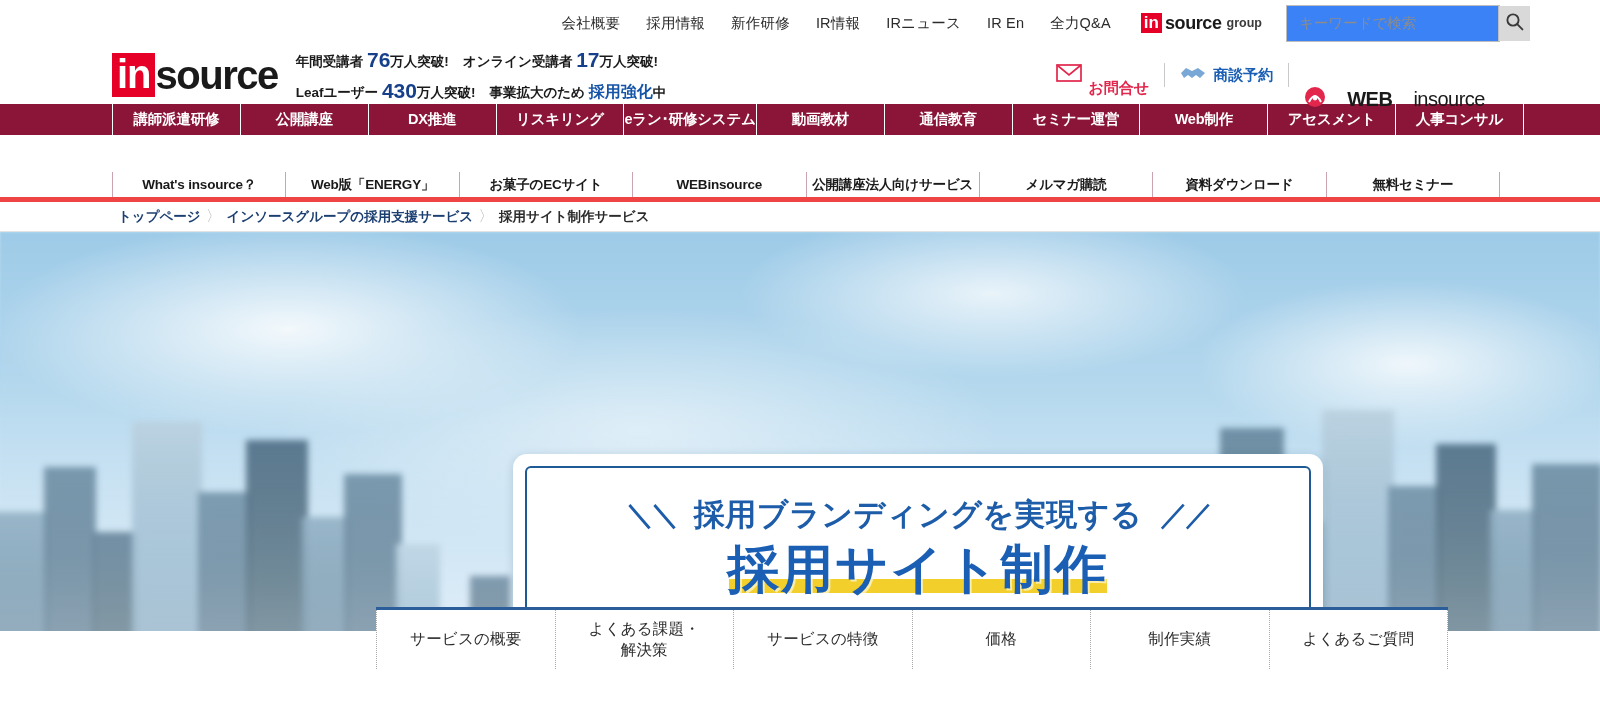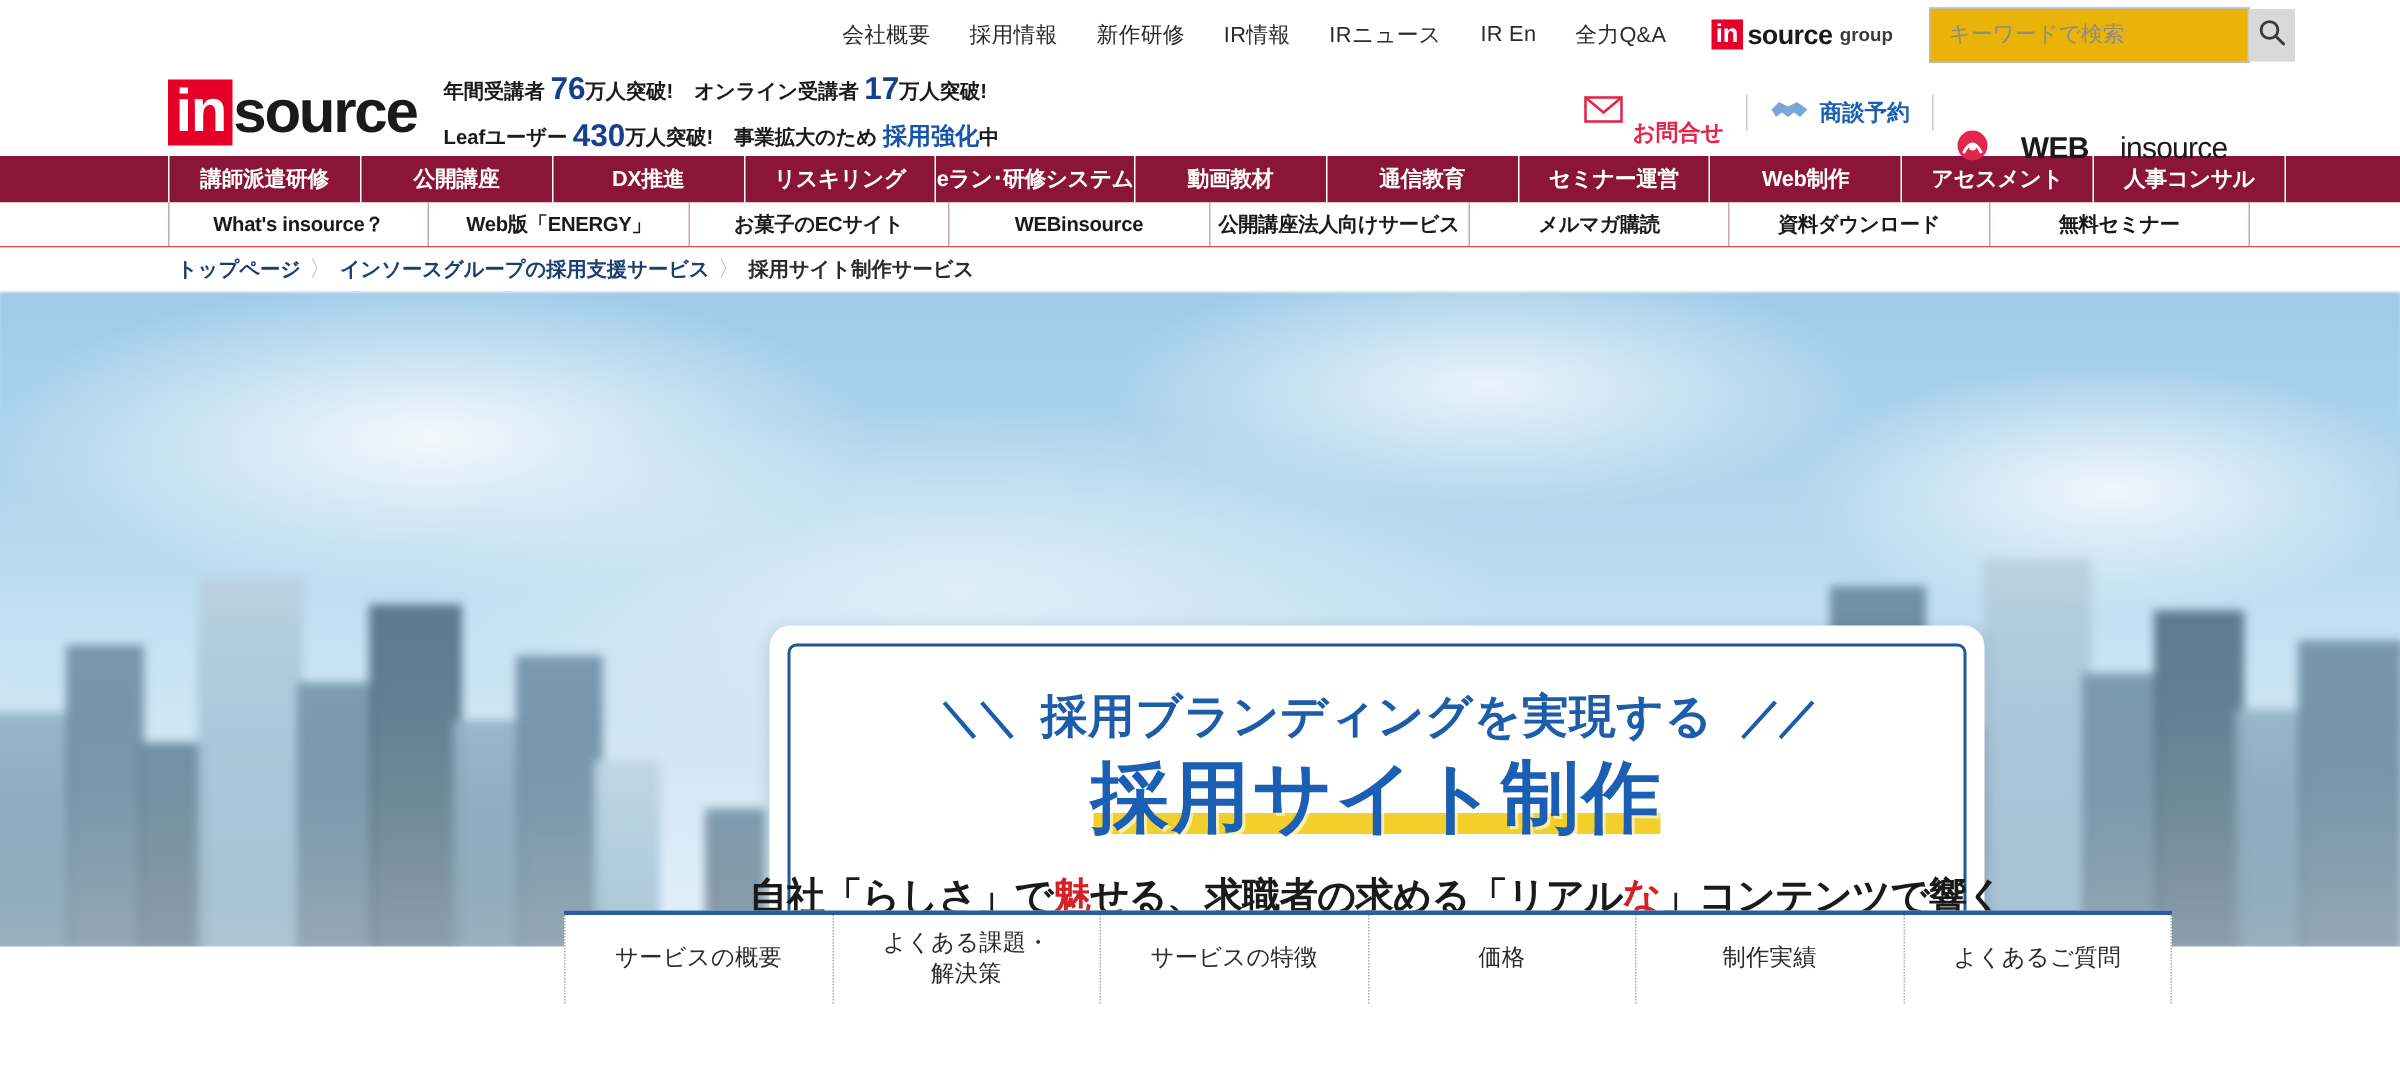--- a/index.html
+++ b/index.html
@@ -41,21 +41,21 @@
     padding: 1px 3px 2px 3px; line-height: 1;
     font-style: normal;
   }
   .group-logo .gl-source { font-weight: 700; font-size: 18px; color: #1a1a1a; letter-spacing: -0.4px; }
   .group-logo .gl-group { font-weight: 700; font-size: 12.5px; color: #3a3a3a; margin-left: 2px; }
 
   .searchbox {
     display: flex; align-items: stretch;
     border: 1px solid #bdbdbd;
     width: 214px; height: 37px;
-    background: #eab308;
+    background: #3b82f6;
   }
   .searchbox input {
     flex: 1; border: 0; outline: none;
     padding: 0 12px; font-size: 14.5px; color: #333;
     font-family: "Liberation Sans", "DejaVu Sans", sans-serif;
     background: transparent;
   }
   .searchbox input::placeholder { color: #8c8c8c; }
   .search-btn {
     width: 45px; background: #d9d9d9; border: 0;
@@ -117,21 +117,22 @@
   }
   .mn-item:first-child { border-left: 1px solid #ffffff; }
   .mn-item:last-child { border-right: 1px solid #ffffff; }
 
   
   .subnav {
     height: 30px;
     display: flex; align-items: stretch;
     padding: 0 100px 0 112px;
     background: #fff;
-    border-bottom: 1px solid #ef4444;
+    border-bottom: 5px solid #ef4444;
+    margin-top: 37px;
   }
   .subnav-inner { display: flex; flex: 1; }
   .sn-item {
     flex: 1;
     display: flex; align-items: center; justify-content: center;
     color: #1a1a1a; font-size: 13.5px; font-weight: 700;
     text-decoration: none; white-space: nowrap;
     border-left: 1px solid #c9a5b0;
     letter-spacing: -0.2px;
   }

